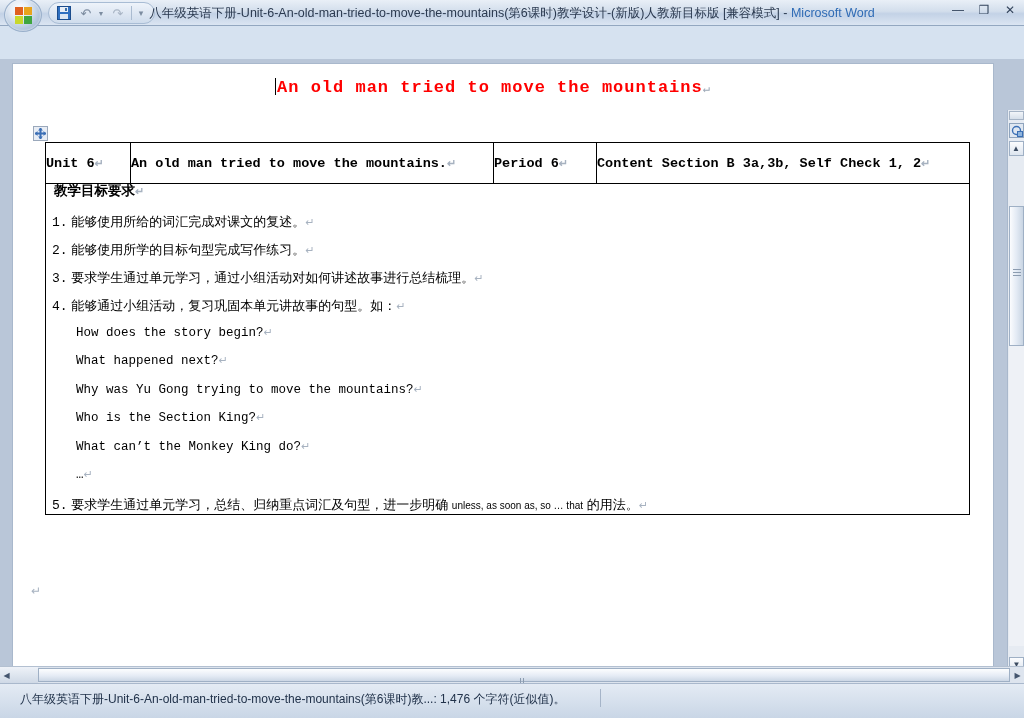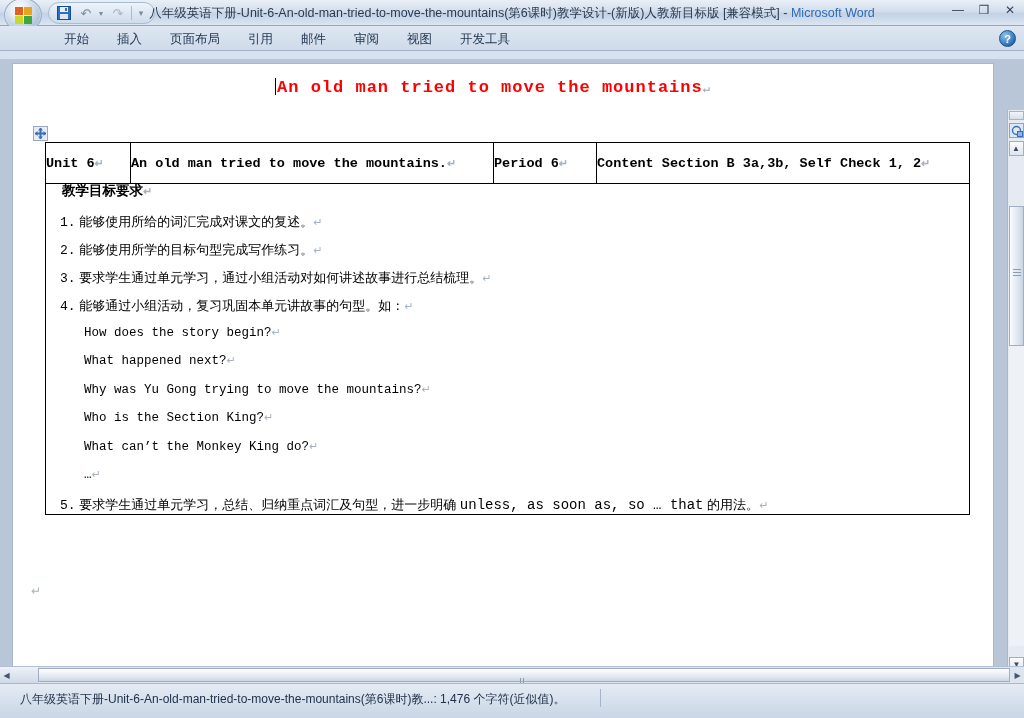--- a/index.html
+++ b/index.html
@@ -169,33 +169,33 @@
   .c2 { width: 362px; border-radius: 20px; }
   .c3 { width: 102px; }
   .c4 { width: 372px; }
 
   .body-cell { padding: 8px 0 10px 0; }
   .doc-line {
     font-size: 13px;
     color: #000;
     line-height: 1;
     padding: 0 0 0 8px;
-    margin: 0 0 14px 8px;
+    margin: 0 0 14px 0;
     white-space: nowrap;
   }
   .doc-line.bold { font-weight: bold; font-size: 13.5px; margin-bottom: 17px; }
   .doc-line.num { padding-left: 6px; }
   .doc-line.eng {
     font-family: "Liberation Mono", monospace;
     font-size: 12.5px;
     padding-left: 30px;
     margin-bottom: 16px;
   }
   .doc-line.last { margin-bottom: 2px; padding-left: 6px; }
-  .mono { font-family: Liberation Mono, monospace; font-size: 14px; }
+  .mono { font-family: Liberation Sans, sans-serif; font-size: 10px; }
   .numlab { font-family: "Liberation Mono", monospace; font-size: 13px; }
   .pil { color: #a7b2c0; font-size: 11px; font-family: "Liberation Sans", sans-serif; }
 
   .tail-pilcrow {
     position: absolute; left: 18px; top: 520px;
     color: #a7b2c0; font-size: 12px;
   }
 
   
   .vscroll {
@@ -373,33 +373,20 @@
       <span>八年级英语下册-Unit-6-An-old-man-tried-to-move-the-mountains(第6课时)教学设计-(新版)人教新目标版 [兼容模式]</span><span> - </span><span class="wt-app">Microsoft Word</span>
     </div>
 
     <div class="win-controls">
       <span class="wc">—</span>
       <span class="wc">❐</span>
       <span class="wc">✕</span>
     </div>
   </div>
 
-  <div class="ribbon">
-    <div class="tabs">
-      <div class="tab">开始</div>
-      <div class="tab">插入</div>
-      <div class="tab">页面布局</div>
-      <div class="tab">引用</div>
-      <div class="tab">邮件</div>
-      <div class="tab">审阅</div>
-      <div class="tab">视图</div>
-      <div class="tab">开发工具</div>
-    </div>
-    <div class="help-icon">?</div>
-  </div>
 
   <div class="workspace">
     <div class="page">
 
       <div class="doc-title">
         <span class="caret-bar"></span><span>An old man tried to move the mountains</span><span class="pilcrow">↵</span>
       </div>
 
       <div class="tbl-handle">
         <svg width="11" height="11" viewBox="0 0 11 11">

